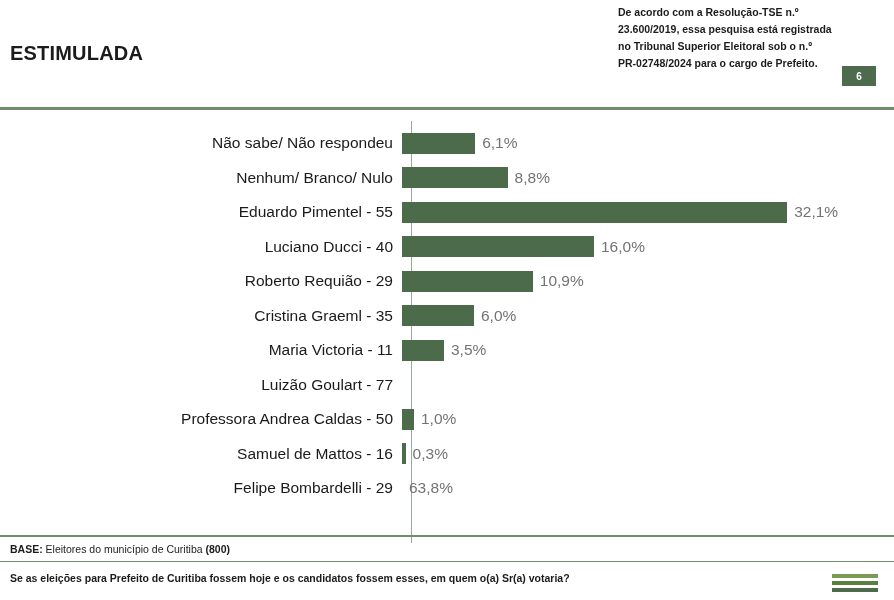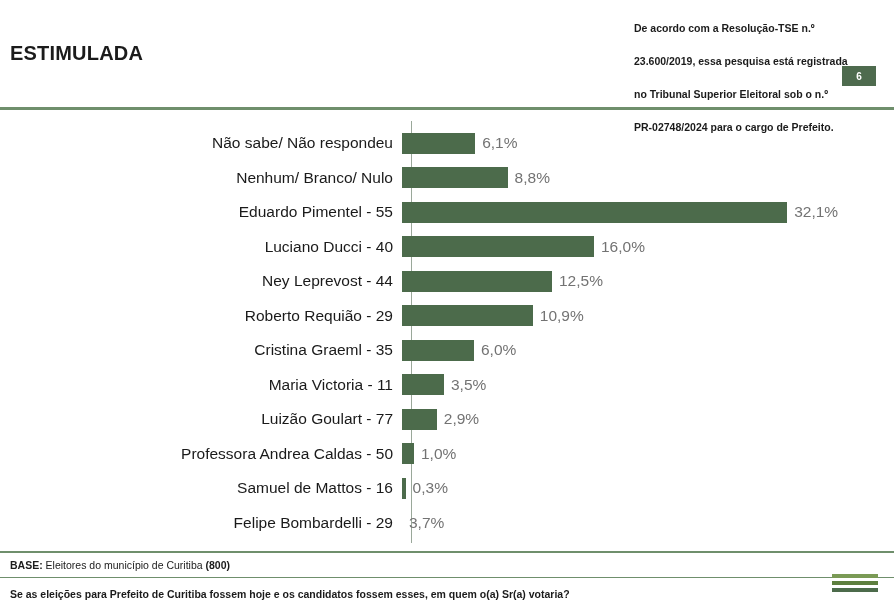--- a/index.html
+++ b/index.html
@@ -45,21 +45,21 @@
     position: absolute;
     right: 18px;
     top: 4px;
     width: 258px;
     text-align: justify;
     font-size: 10.5px;
     font-weight: bold;
     line-height: 1.62;
     color: #1b1b1b;
   }
-  .legal-block p { margin: 16px; }
+  .legal-block p { margin: 0; }
 
   .page-badge {
     position: absolute;
     right: 18px;
     top: 66px;
     width: 34px;
     height: 20px;
     background: #4e6b4e;
     color: #ffffff;
     font-size: 10px;
@@ -149,21 +149,21 @@
   .base-text b { font-weight: bold; }
   .footer-rule2 {
     width: 894px;
     height: 1.5px;
     background: #6f8f6c;
   }
   .question {
     font-size: 10.5px;
     font-weight: bold;
     color: #1b1b1b;
-    padding: 10px 0 0 10px;
+    padding: 10px 0 16px 10px;
   }
   .logo-mark {
     position: absolute;
     right: 16px;
     bottom: 4px;
     width: 46px;
     height: 22px;
   }
   .logo-bar {
     height: 4px;
@@ -218,27 +218,20 @@
         </div>
       </div>
       <div class="row">
         <div class="row-label">Luciano Ducci - 40</div>
         <div class="bar-wrap">
           <div class="bar" style="width: 192px; background: rgb(76, 107, 75);"></div>
           <div class="bar-value">16,0%</div>
         </div>
       </div>
       <div class="row">
-        <div class="row-label">Ney Leprevost - 44</div>
-        <div class="bar-wrap">
-          <div class="bar" style="width: 150px; background: rgb(76, 107, 75);"></div>
-          <div class="bar-value">12,5%</div>
-        </div>
-      </div>
-      <div class="row">
         <div class="row-label">Roberto Requião - 29</div>
         <div class="bar-wrap">
           <div class="bar" style="width: 130.8px; background: rgb(76, 107, 75);"></div>
           <div class="bar-value">10,9%</div>
         </div>
       </div>
       <div class="row">
         <div class="row-label">Cristina Graeml - 35</div>
         <div class="bar-wrap">
           <div class="bar" style="width: 72px; background: rgb(76, 107, 75);"></div>
@@ -247,44 +240,40 @@
       </div>
       <div class="row">
         <div class="row-label">Maria Victoria - 11</div>
         <div class="bar-wrap">
           <div class="bar" style="width: 42px; background: rgb(76, 107, 75);"></div>
           <div class="bar-value">3,5%</div>
         </div>
       </div>
       <div class="row">
         <div class="row-label">Luizão Goulart - 77</div>
-        <div class="bar-wrap">
-          <div class="bar" style="width: 34.8px; background: rgb(76, 107, 75);"></div>
-          <div class="bar-value">2,9%</div>
-        </div>
       </div>
       <div class="row">
         <div class="row-label">Professora Andrea Caldas - 50</div>
         <div class="bar-wrap">
           <div class="bar" style="width: 12px; background: rgb(76, 107, 75);"></div>
           <div class="bar-value">1,0%</div>
         </div>
       </div>
       <div class="row">
         <div class="row-label">Samuel de Mattos - 16</div>
         <div class="bar-wrap">
           <div class="bar" style="width: 3.6px; background: rgb(76, 107, 75);"></div>
           <div class="bar-value">0,3%</div>
         </div>
       </div>
       <div class="row">
         <div class="row-label">Felipe Bombardelli - 29</div>
         <div class="bar-wrap">
           <div class="bar" style="width: 0px; background: rgb(76, 107, 75);"></div>
-          <div class="bar-value">3,7%</div>
+          <div class="bar-value">63,8%</div>
         </div>
       </div>
     </div>
 </div>
 
 <div class="footer">
   <div class="footer-rule"></div>
   <div class="base-text">
     <b>BASE:</b><span> Eleitores do município de Curitiba </span><b>(800)</b>
   </div>

